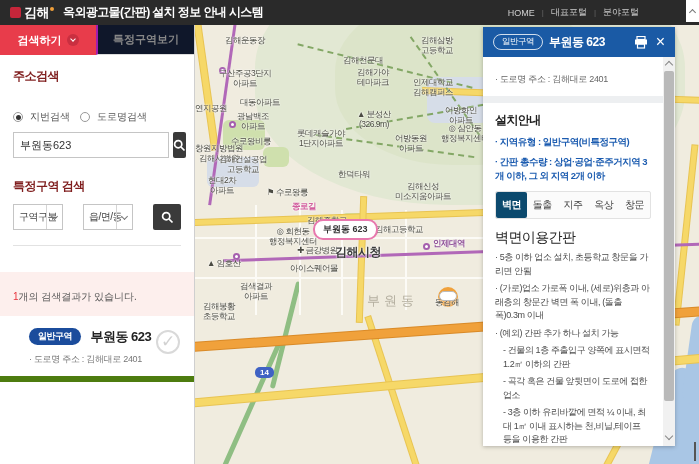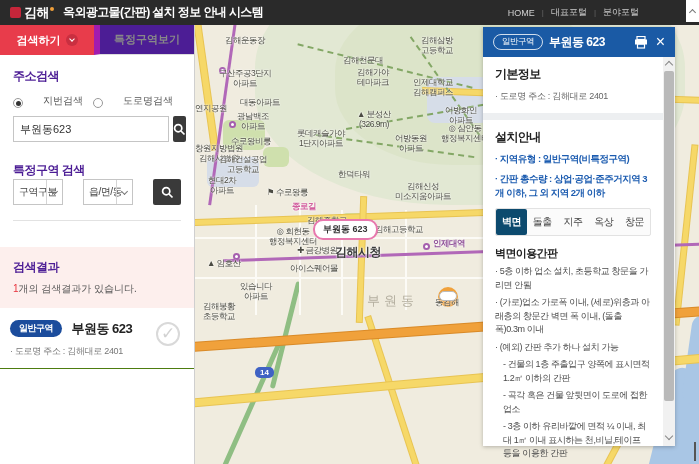--- a/index.html
+++ b/index.html
@@ -19,50 +19,50 @@
   .top-links .sep { color:#666; font-size:8px; }
   .top-links span[data-interactable="true"] { cursor:pointer; }
 
   
   .sidebar { position:absolute; left:0; top:25px; width:195px; height:439px; background:#fff;
              border-right:1px solid #cfcfcf; z-index:40; }
   .side-tabs { display:flex; height:30px; }
   .side-tab { flex:1; display:flex; align-items:center; justify-content:center; gap:5px;
               font-size:11px; font-weight:bold; cursor:pointer; }
   .side-tab.active { background:#e83c4b; color:#fff; }
-  .side-tab.inactive { background:#4c1d95; color:#888; border-bottom:1px solid #ddd; border-left:6px solid #a21caf; }
+  .side-tab.inactive { background:#0f172a; color:#888; border-bottom:1px solid #ddd; border-left:2px solid #a21caf; }
   .tab-circle { width:12px; height:12px; border-radius:50%; background:#c92f40; display:flex;
                 align-items:center; justify-content:center; }
   .chev-down-w { width:4px; height:4px; border-right:1.5px solid #fff; border-bottom:1.5px solid #fff;
                  transform:rotate(45deg); margin-top:-2px; }
   .side-body { padding:13px; }
-  .side-h { font-size:12px; font-weight:bold; color:#4c1d95; letter-spacing:-0.5px; }
+  .side-h { font-size:12px; font-weight:bold; color:#7f1d1d; letter-spacing:-0.5px; }
   .radio-row { display:flex; align-items:center; gap:10px; margin-top:9px; font-size:10px; color:#555; }
-  .radio { display:flex; align-items:flex-end; gap:20px; cursor:pointer; }
+  .radio { display:flex; align-items:center; gap:7px; cursor:pointer;margin-top:16px; }
   .radio-dot { width:10px; height:10px; border:1px solid #999; border-radius:50%; background:#fff;
                display:flex; align-items:center; justify-content:center; }
   .radio-dot.on::after { content:""; width:5px; height:5px; background:#333; border-radius:50%; display:block; }
   .input-row { display:flex; margin-top:8px; gap:4px; }
   .input-row input { flex:1; height:26px; border:1px solid #c5c5c5; font-size:11px; padding:0 6px;
                      color:#333; font-family:inherit; }
   .sq-btn { width:28px; height:26px; background:#3a3a3a; border:none; border-radius:2px; cursor:pointer;
             display:flex; align-items:center; justify-content:center; }
-  .select-row { display:flex; gap:20px; }
+  .select-row { display:flex; gap:20px; margin-top:9px; }
   .fake-select { flex:1; height:26px; border:1px solid #c5c5c5; background:#fff; display:flex;
                  align-items:center; font-size:10px; color:#444; padding-left:5px; cursor:pointer;
                  position:relative; letter-spacing:-0.5px; }
   .fs-arrow { position:absolute; right:0; top:0; width:16px; height:24px; border-left:1px solid #d5d5d5;
               display:flex; align-items:center; justify-content:center; }
   .chev-down-g { width:5px; height:5px; border-right:1.5px solid #777; border-bottom:1.5px solid #777;
                  transform:rotate(45deg); margin-top:-2px; }
   .side-divider { height:1px; background:#e2e2e2; margin-top:15px; }
   .result-box { background:#fdefed; padding:12px 13px; margin-top:13px; }
   .result-count { font-size:10px; color:#555; margin-top:6px; }
   .result-count .num { color:#e8323c; }
-  .result-item { padding:11px 10px 10px; border-bottom:1px solid #4d7c0f; position:relative; cursor:pointer; }
+  .result-item { padding:11px 29px 10px; border-bottom:6px solid #4d7c0f; position:relative; cursor:pointer; }
   .badge-blue { display:inline-block; background:#1b4c9c; color:#fff; font-size:9px; font-weight:bold;
                 border-radius:9px; padding:2px 9px; vertical-align:middle; letter-spacing:-0.5px; }
   .result-title { font-size:13px; font-weight:bold; color:#222; margin-left:5px; vertical-align:middle; letter-spacing:-0.5px; }
   .result-addr { font-size:9px; color:#777; margin-top:7px; letter-spacing:-0.3px; }
   .check-circle { position:absolute; right:14px; top:14px; width:24px; height:24px; border:2px solid #d9d9d9;
                   border-radius:50%; color:#d2d2d2; font-size:17px; font-weight:bold; line-height:20px;
                   text-align:center; }
 
   
   .map { position:absolute; left:195px; top:25px; width:504px; height:439px; background:#f0ecdf;
@@ -105,21 +105,21 @@
               border-bottom:1.5px solid #888; }
   .panel-body { width:180px; }
   .p-sec { padding:9px 12px 10px; }
   .p-h { font-size:12px; font-weight:bold; color:#222; letter-spacing:-0.6px; }
   .p-addr { font-size:9px; color:#666; margin-top:7px; letter-spacing:-0.3px; }
   .p-band { height:7px; background:#edeff1; }
   .p-note { font-size:9.5px; font-weight:bold; color:#1c5cb0; line-height:1.45; margin-top:6px; letter-spacing:-0.5px; }
   .sign-tabs { display:flex; border:1px solid #e2e2e2; background:#fbfbfb; border-radius:2px; margin-top:9px; }
   .sign-tab { flex:1; text-align:center; font-size:10px; color:#444; padding:6px 0; cursor:pointer; letter-spacing:-0.5px; }
   .sign-tab.active { background:#0c4a6e; color:#fff; font-weight:bold; border-radius:2px; }
-  .p-sub-h { font-size:11px; font-weight:bold; color:#222; letter-spacing:-0.6px; }
+  .p-sub-h { font-size:14px; font-weight:normal; color:#222; letter-spacing:-0.6px; }
   .p-bullet { font-size:9px; color:#4a4a4a; line-height:1.5; margin-top:4px; letter-spacing:-0.4px; }
   .p-bullet.indent { padding-left:8px; }
 
   
   .page-scroll-top { position:absolute; right:0; top:0; width:13px; height:22px; background:#fff;
                      z-index:60; display:flex; align-items:center; justify-content:center; cursor:pointer; }
   .chev-up { width:5px; height:5px; border-right:1.5px solid #777; border-bottom:1.5px solid #777;
              transform:rotate(-135deg); margin-top:3px; }
   .page-scroll-bottom { position:absolute; right:3px; bottom:4px; z-index:60; cursor:pointer; }
   .chev-dn { width:6px; height:6px; border-right:2px solid #555; border-bottom:2px solid #555;
@@ -229,21 +229,21 @@
   <div class="mlabel" data-interactable="false" style="left:200px; top:156px;">김해신성
 미소지움아파트</div>
   <div class="mlabel" data-interactable="false" style="left:180px; top:199px;">김해고등학교</div>
   <div class="mlabel" data-interactable="false" style="left:74px; top:201px;">◎ 회현동
 행정복지센터</div>
   <div class="mlabel" data-interactable="false" style="left:102px; top:220px;">✚ 금강병원</div>
   <div class="mlabel cityhall" data-interactable="false" style="left:140px; top:220px;">김해시청</div>
   <div class="mlabel stationlbl" data-interactable="false" style="left:238px; top:213px;">인제대역</div>
   <div class="mlabel" data-interactable="false" style="left:95px; top:238px;">아이스퀘어몰</div>
   <div class="mlabel" data-interactable="false" style="left:12px; top:233px;">▲ 임호산</div>
-  <div class="mlabel" data-interactable="false" style="left:45px; top:256px;">있습니다
+  <div class="mlabel" data-interactable="false" style="left:45px; top:256px;">검색결과
 아파트</div>
   <div class="mlabel" data-interactable="false" style="left:240px; top:272px;">동김해</div>
   <div class="mlabel" data-interactable="false" style="left:8px; top:276px;">김해봉황
 초등학교</div>
   <div class="mlabel district" data-interactable="false" style="left:172px; top:268px;">부원동</div>
 
   <div class="route-badge" data-interactable="false" style="left:60px; top:342px;">14</div>
   <div class="marker" data-interactable="true" style="left:118px; top:194px;">부원동 623</div>
 </div>
 
@@ -300,21 +300,20 @@
         <svg data-interactable="false" width="13" height="13" viewBox="0 0 13 13">
           <circle cx="5.2" cy="5.2" r="3.6" fill="none" stroke="#fff" stroke-width="1.7"></circle>
           <line x1="8" y1="8" x2="11.5" y2="11.5" stroke="#fff" stroke-width="1.7"></line>
         </svg>
       </button>
     </div>
     <div class="side-divider" data-interactable="false"></div>
   </div>
 
   <div class="result-box" data-interactable="false">
-    <div class="side-h" data-interactable="false">검색결과</div>
     <div class="result-count" data-interactable="false">
       <span class="num" data-interactable="false">1</span><span data-interactable="false">개의 검색결과가 있습니다.</span>
     </div>
   </div>
 
   <div class="result-item" data-interactable="true">
     <span class="badge-blue" data-interactable="false">일반구역</span>
     <span class="result-title" data-interactable="false">부원동 623</span>
     <div class="result-addr" data-interactable="false">· 도로명 주소 : 김해대로 2401</div>
     <div class="check-circle" data-interactable="false">✓</div>
@@ -330,21 +329,20 @@
         <rect x="3" y="0.5" width="8" height="3" fill="none" stroke="#fff" stroke-width="1.2"></rect>
         <rect x="1" y="3.5" width="12" height="5" fill="#fff"></rect>
         <rect x="3.5" y="8" width="7" height="4" fill="none" stroke="#fff" stroke-width="1.2"></rect>
       </svg>
       <span class="close-x" data-interactable="true">×</span>
     </span>
   </div>
 
   <div class="panel-body" data-interactable="false">
     <div class="p-sec" data-interactable="false">
-      <div class="p-h" data-interactable="false">기본정보</div>
       <div class="p-addr" data-interactable="false">· 도로명 주소 : 김해대로 2401</div>
     </div>
     <div class="p-band" data-interactable="false"></div>
 
     <div class="p-sec" data-interactable="false">
       <div class="p-h" data-interactable="false">설치안내</div>
       <div class="p-note" data-interactable="false">· 지역유형 : 일반구역(비특정구역)</div>
       <div class="p-note" data-interactable="false">· 간판 총수량 : 상업·공업·준주거지역 3개 이하, 그 외 지역 2개 이하</div>
 
       <div class="sign-tabs" data-interactable="false">

